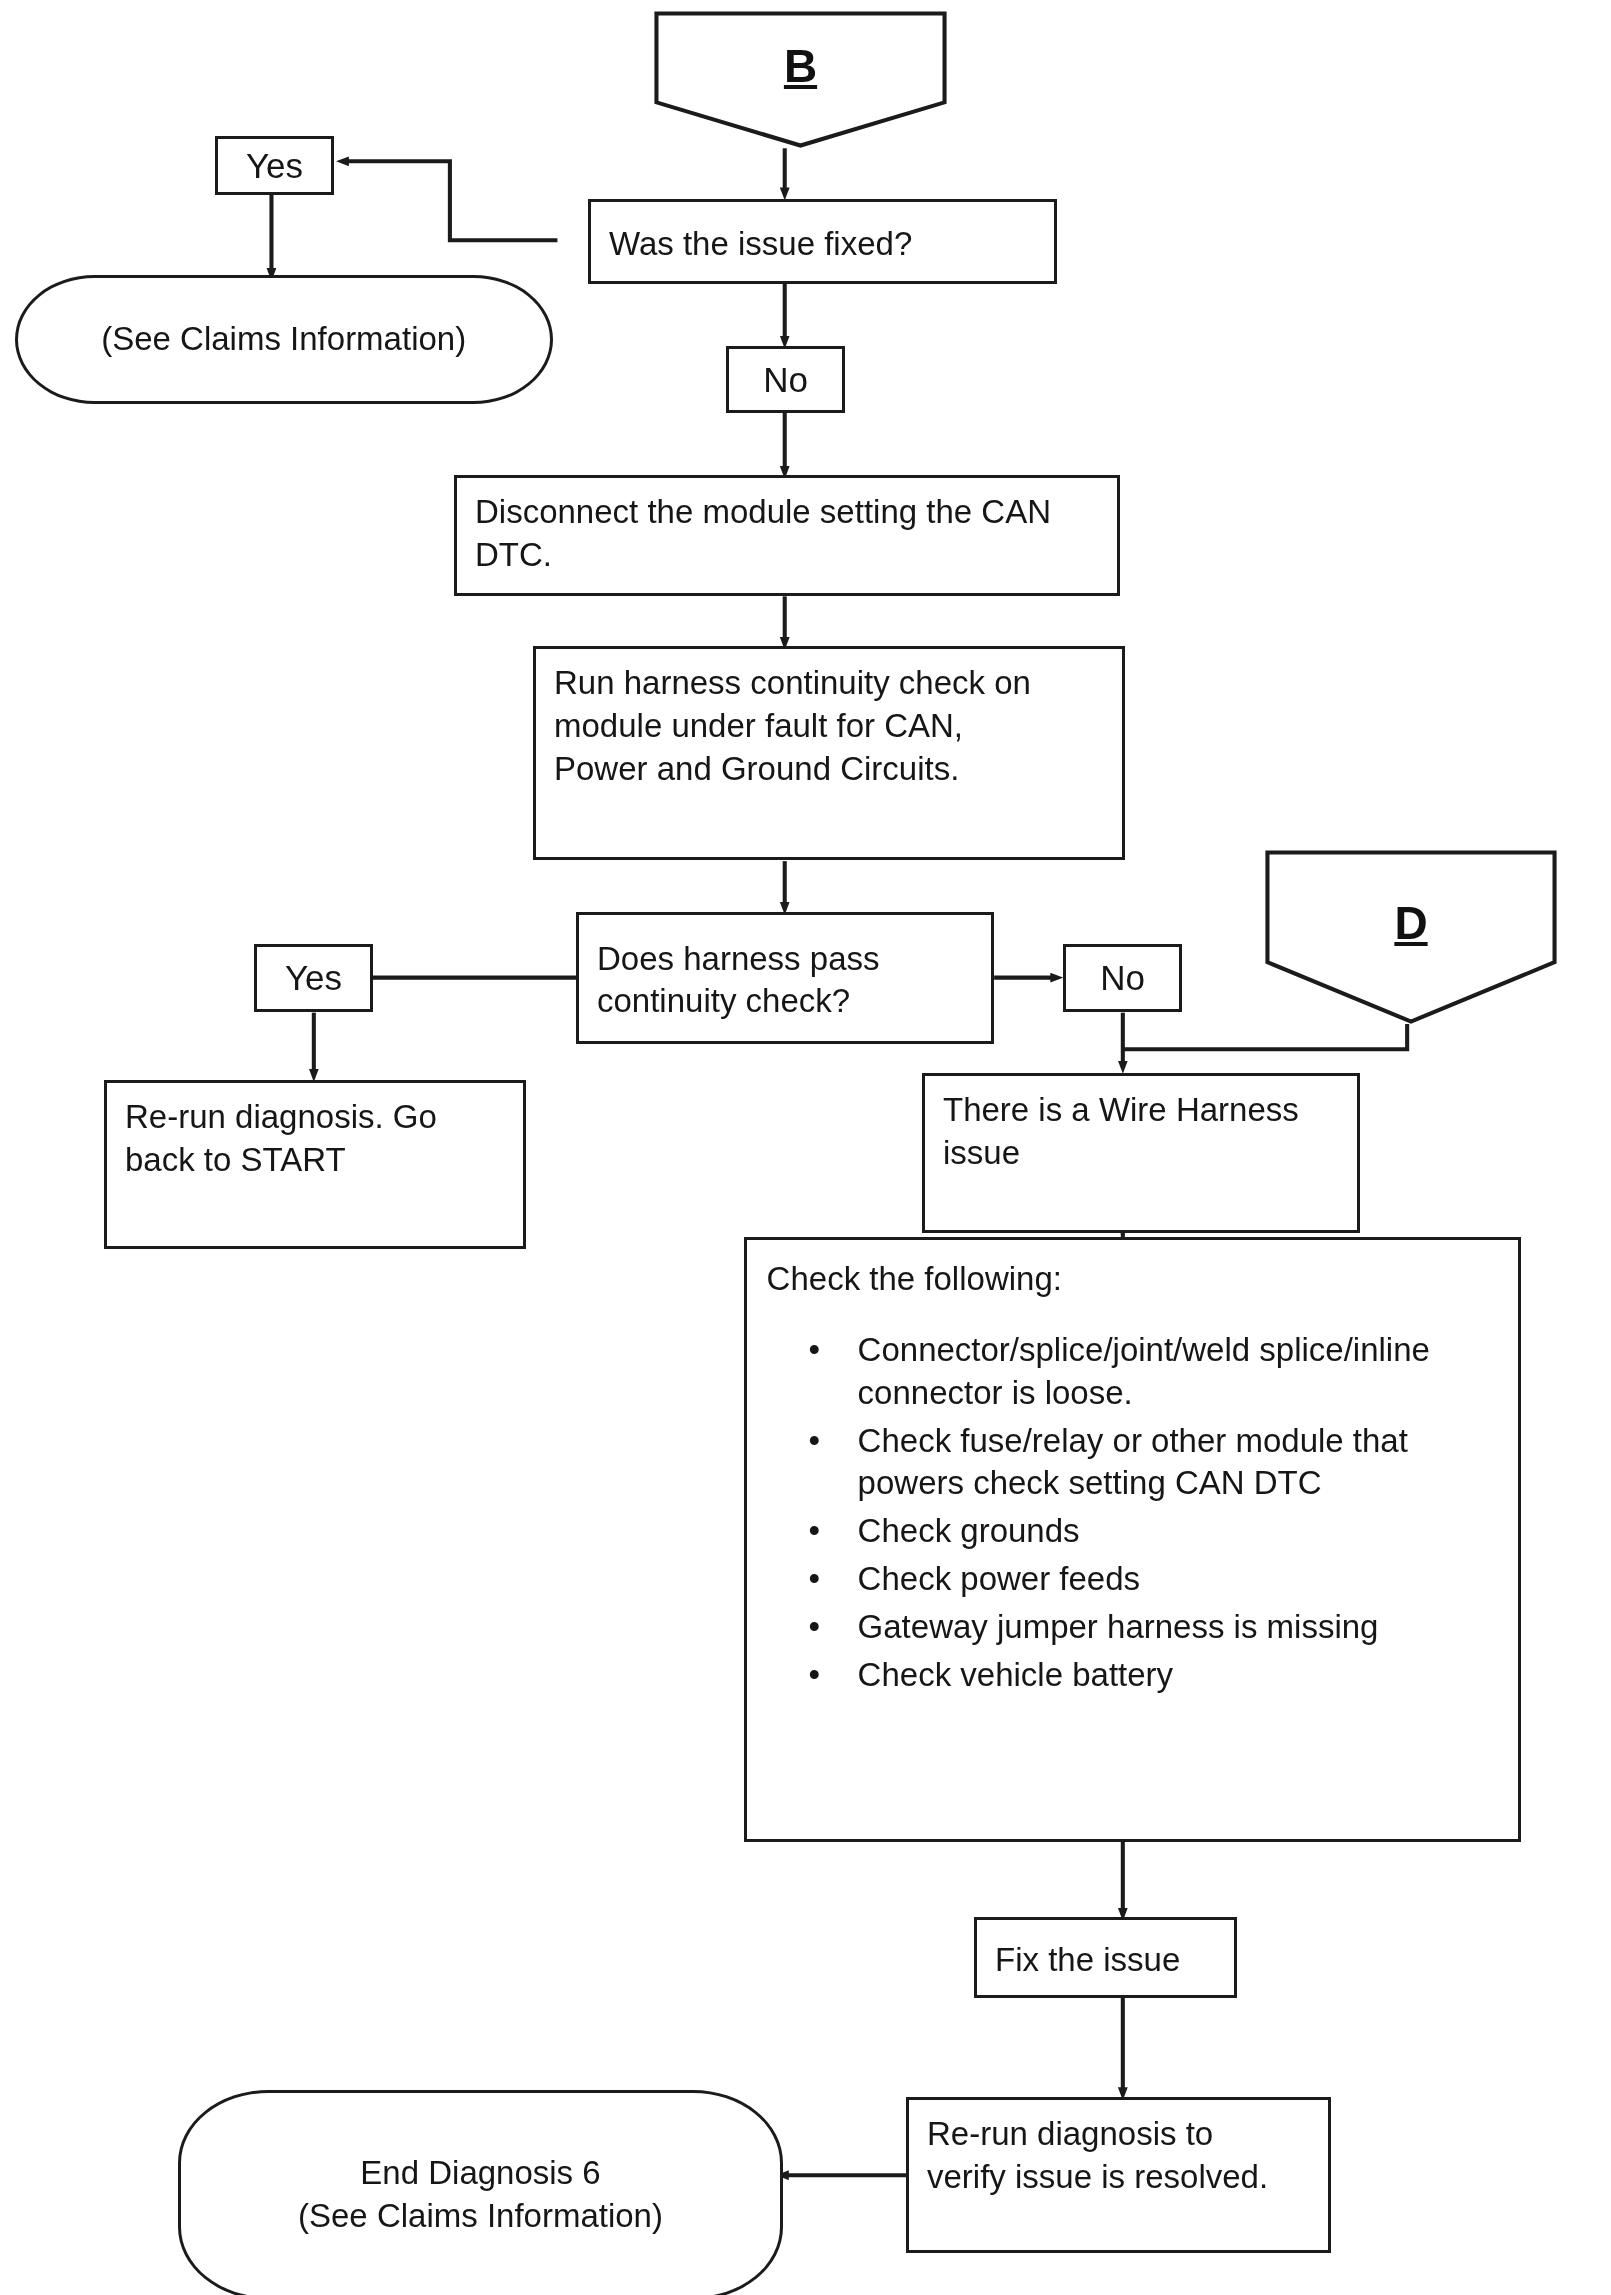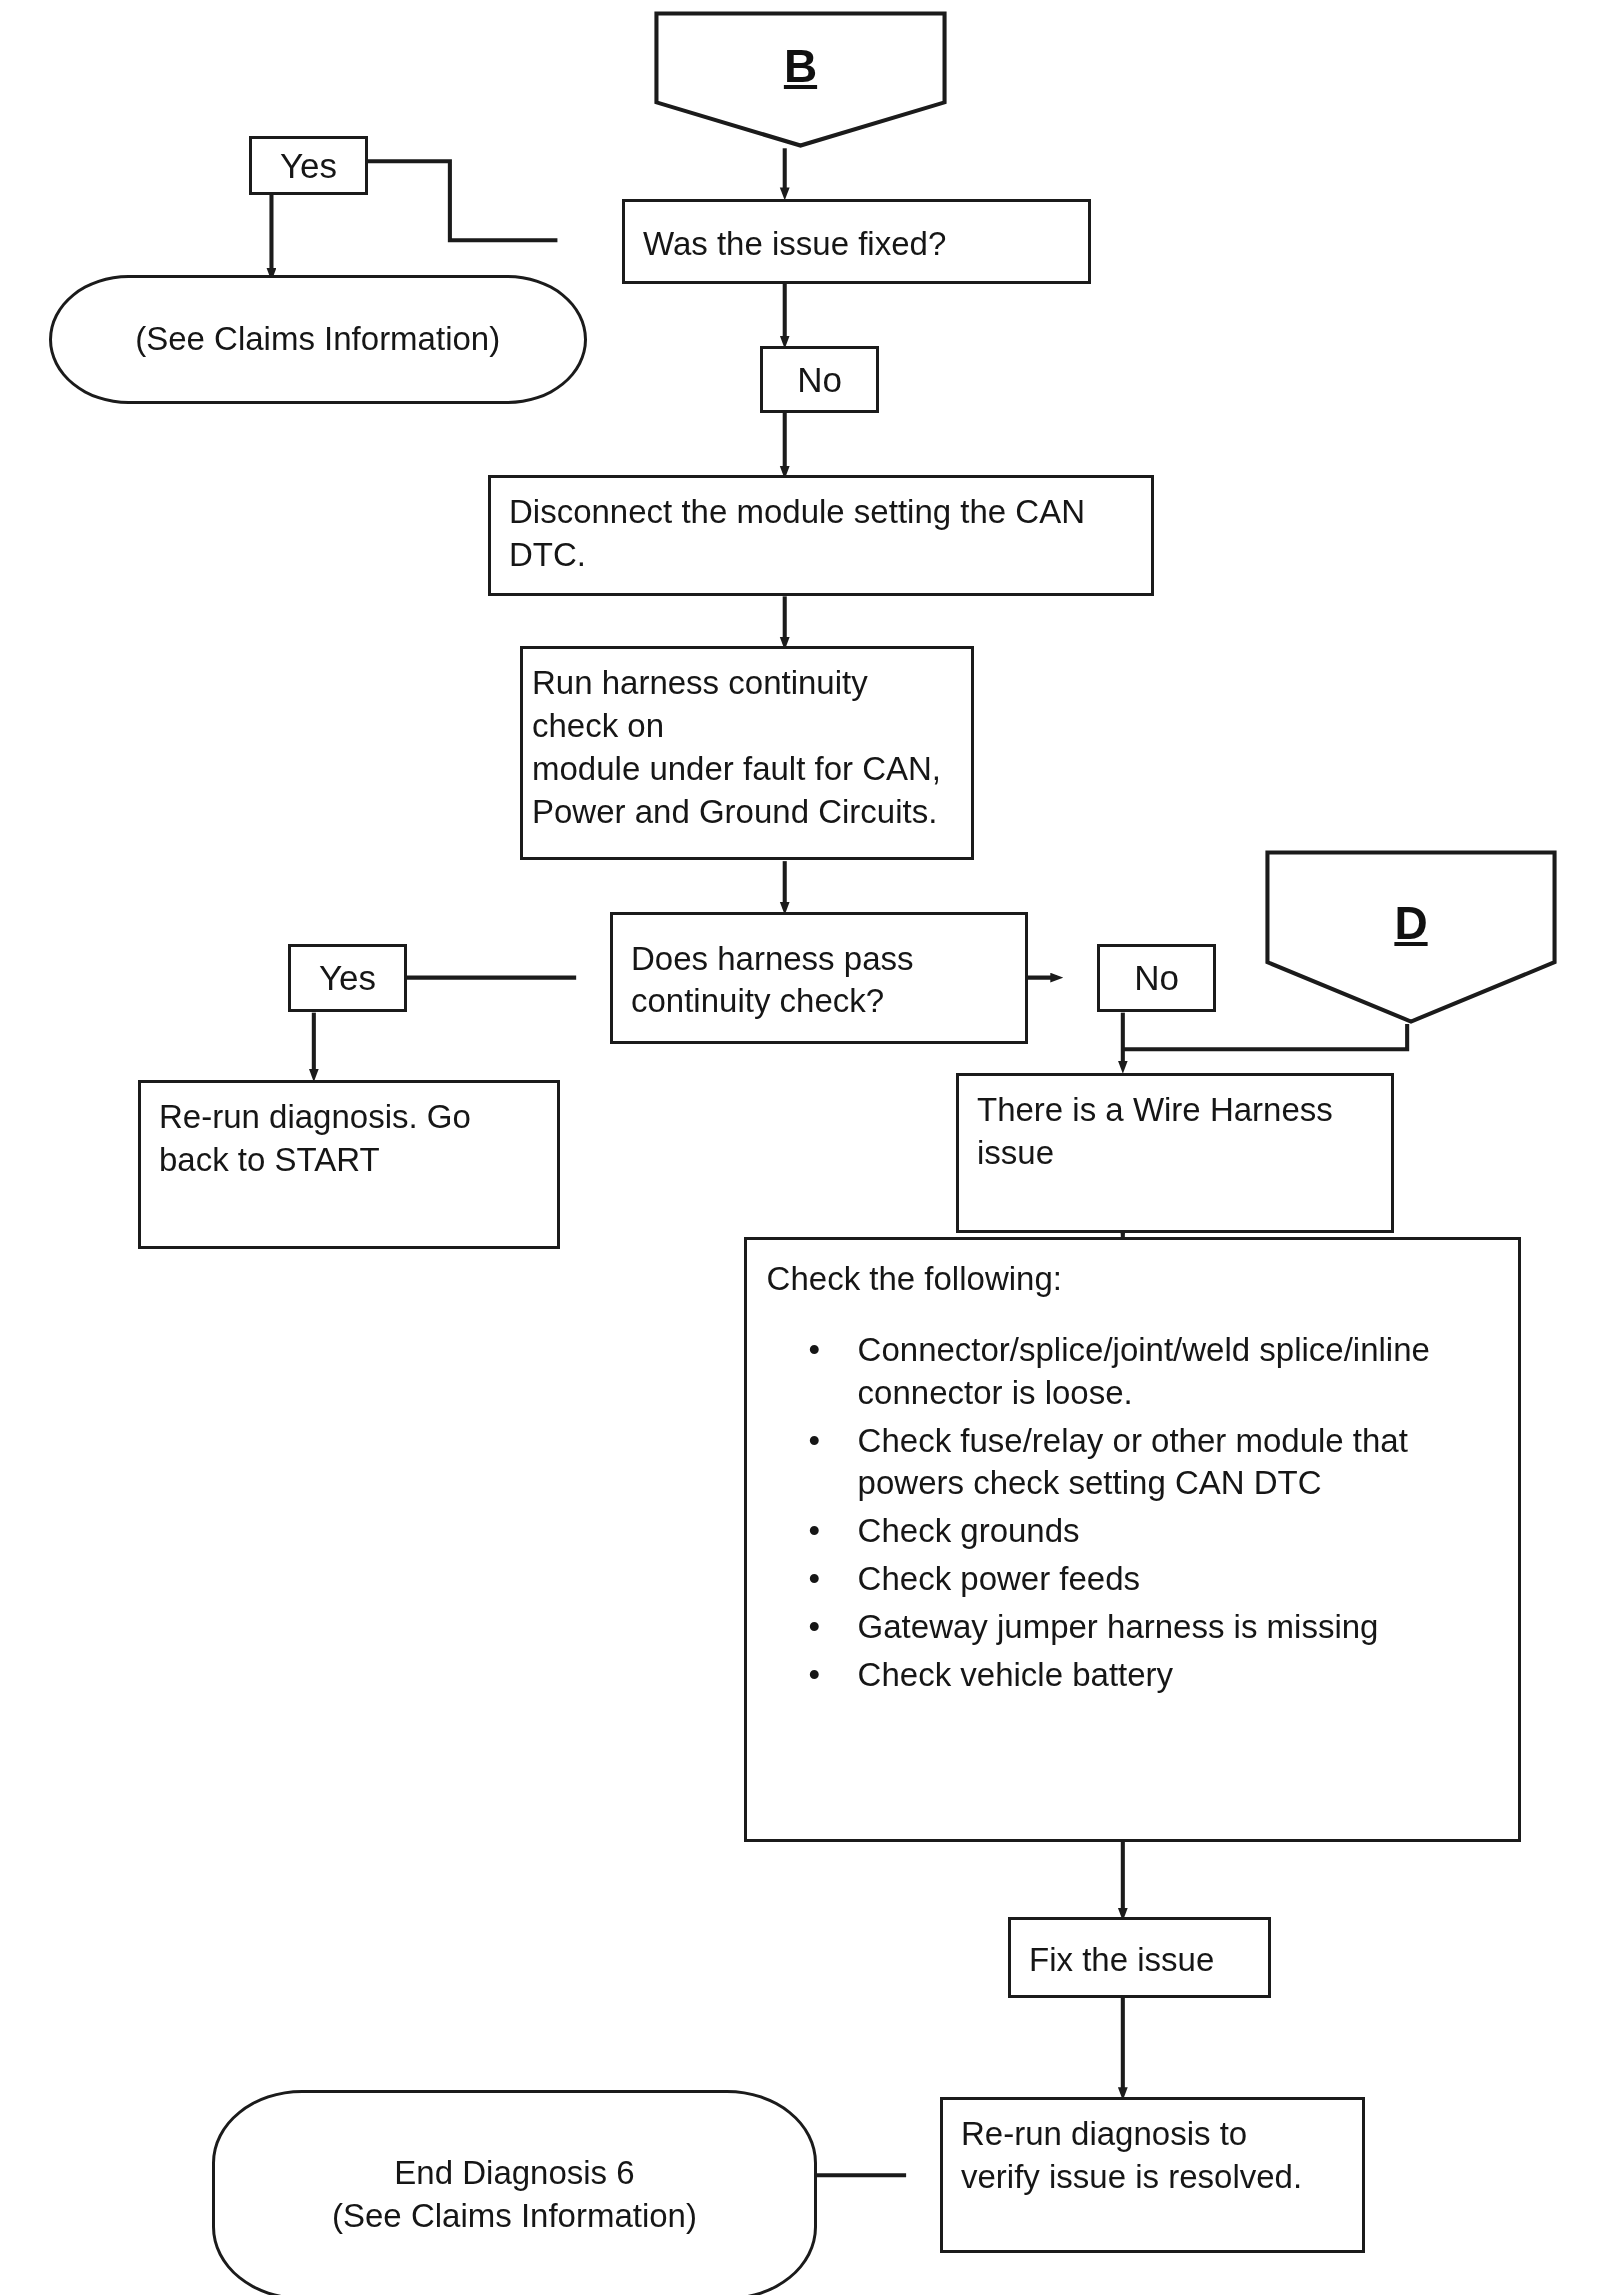--- a/index.html
+++ b/index.html
@@ -26,21 +26,20 @@
     pointer-events: none;
   }
   .node {
     position: absolute;
     box-sizing: border-box;
     background: #ffffff;
     border: 3.3px solid #1b1b1b;
     color: #161616;
     display: flex;
     line-height: 1.30;
-    margin-left: 34px;
   }
   .node.proc {
     align-items: flex-start;
     justify-content: flex-start;
     padding: 13px 16.3px 8.1px 18px;
     font-size: 33px;
     text-align: left;
   }
   .node.small {
     align-items: center;
@@ -190,21 +189,21 @@
     <span>No</span>
   </div>
 
   <div class="node proc" style="left:454px; top:475px; width:666px; height:121px;">
     <span>
       <span class="tline">Disconnect the module setting the CAN</span>
       <span class="tline">DTC.</span>
     </span>
   </div>
 
-  <div class="node proc" style="left:486px; top:646px; width:454px; height:214px;padding-left:9px;">
+  <div class="node proc" style="left:533px; top:646px; width:592px; height:214px;">
     <span>
       <span class="tline">Run harness continuity check on</span>
       <span class="tline">module under fault for CAN,</span>
       <span class="tline">Power and Ground Circuits.</span>
     </span>
   </div>
 
   <div class="node proc" style="left:576px; top:912px; width:418px; height:132px; align-items:center;">
     <span>
       <span class="tline">Does harness pass</span>

